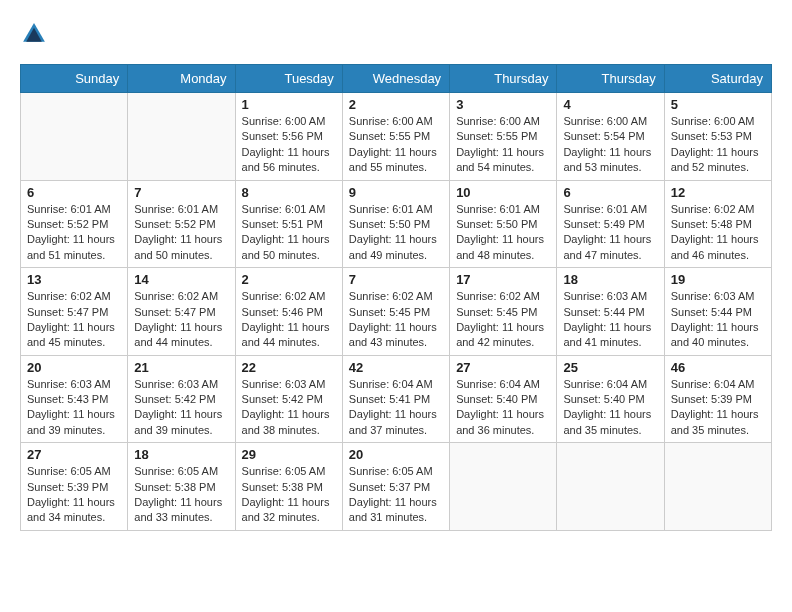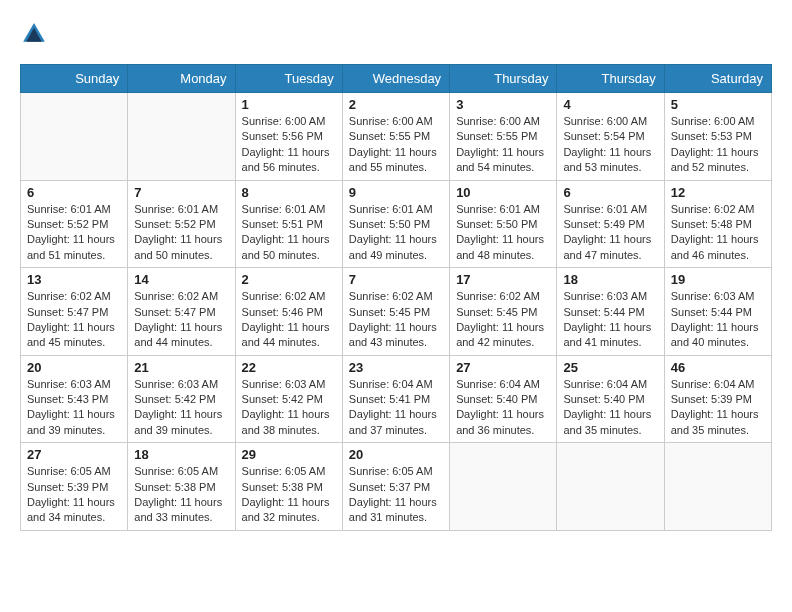--- a/index.html
+++ b/index.html
@@ -278,21 +278,21 @@
 and 39 minutes.</div>
         </td>
         <td>
           <span class="day-number">22</span>
           <div class="day-info" style="white-space: pre-line;">Sunrise: 6:03 AM
 Sunset: 5:42 PM
 Daylight: 11 hours
 and 38 minutes.</div>
         </td>
         <td>
-          <span class="day-number">23</span>
+          <span class="day-number">42</span>
           <div class="day-info" style="white-space: pre-line;">Sunrise: 6:04 AM
 Sunset: 5:41 PM
 Daylight: 11 hours
 and 37 minutes.</div>
         </td>
         <td>
           <span class="day-number">27</span>
           <div class="day-info" style="white-space: pre-line;">Sunrise: 6:04 AM
 Sunset: 5:40 PM
 Daylight: 11 hours

